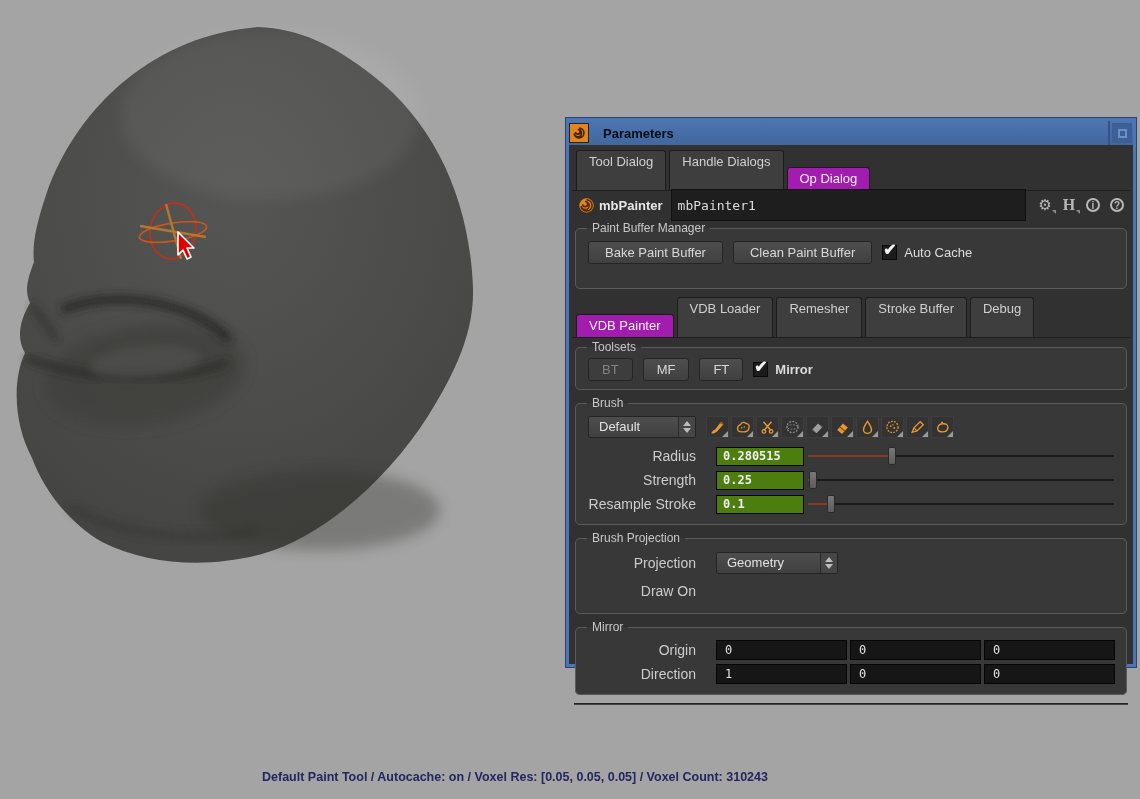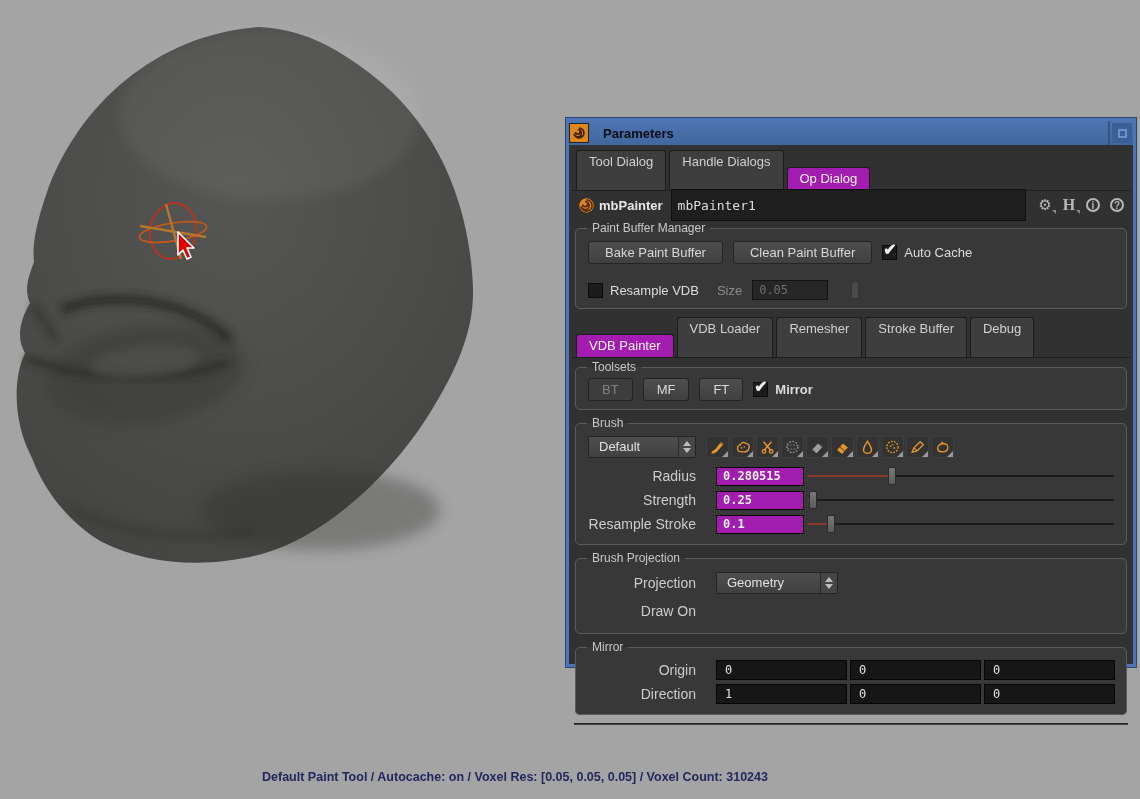--- a/index.html
+++ b/index.html
@@ -61,21 +61,21 @@
 
   .row { display:flex; align-items:center; }
   .dim { color:#8b8b8b; }
 
   .field { background:#262626; border:1px solid #141414; color:#6e6e6e;
     font-family:"DejaVu Sans Mono", monospace; font-size:12px; padding:2px 6px; }
 
   
   .prow { display:flex; align-items:center; height:24px; }
   .plabel { width:132px; text-align:right; padding-right:20px; font-size:14px; color:#cccccc; }
-  .pvalue { width:88px; height:19px; background:#a21caf; border:1px solid #060606; color:#eeeeee;
+  .pvalue { width:88px; height:19px; background:#4d7c0f; border:1px solid #060606; color:#eeeeee;
     font-family:"DejaVu Sans Mono", monospace; font-size:12px; font-weight:bold; padding:1px 6px; }
   .pslider { flex:1; position:relative; height:20px; margin-left:4px; }
   .pslider .track { position:absolute; left:0; right:4px; top:9px; height:2px; background:#1b1b1b; }
   .pslider .fill { position:absolute; left:0; top:9px; height:2px; background:#8b3a28; }
   .pslider .handle { position:absolute; top:1px; width:8px; height:18px; margin-left:-4px;
     background:linear-gradient(#787878,#5c5c5c); border:1px solid #2a2a2a; border-radius:2px; }
   .pslider.disabled .handle { background:#4a4a4a; border-color:#333; }
 
   
   .dropdown { display:flex; align-items:stretch; background:linear-gradient(#4e4e4e,#404040);
@@ -212,29 +212,20 @@
     <fieldset>
       <legend>Paint Buffer Manager</legend>
       <div class="row" style="margin:2px 0 16px 4px;">
         <button class="btn">Bake Paint Buffer</button>
         <button class="btn">Clean Paint Buffer</button>
         <span class="checkbox">
           <span class="mark">✔</span>
         </span>
         <span class="cb-label">Auto Cache</span>
       </div>
-      <div class="row" style="margin-left:4px;">
-        <span class="checkbox"></span>
-        <span class="cb-label">Resample VDB</span>
-        <span class="cb-label dim" style="margin-left:18px;">Size</span>
-        <span class="field" style="width:76px; margin-left:10px;">0.05</span>
-        <div class="pslider disabled" style="width:60px;">
-          <div class="handle" style="left:8%;"></div>
-        </div>
-      </div>
     </fieldset>
 
     <div class="tabrow" style="margin-top:2px;">
       <div class="tab active">VDB Painter</div>
       <div class="tab">VDB Loader</div>
       <div class="tab">Remesher</div>
       <div class="tab">Stroke Buffer</div>
       <div class="tab">Debug</div>
     </div>
 

